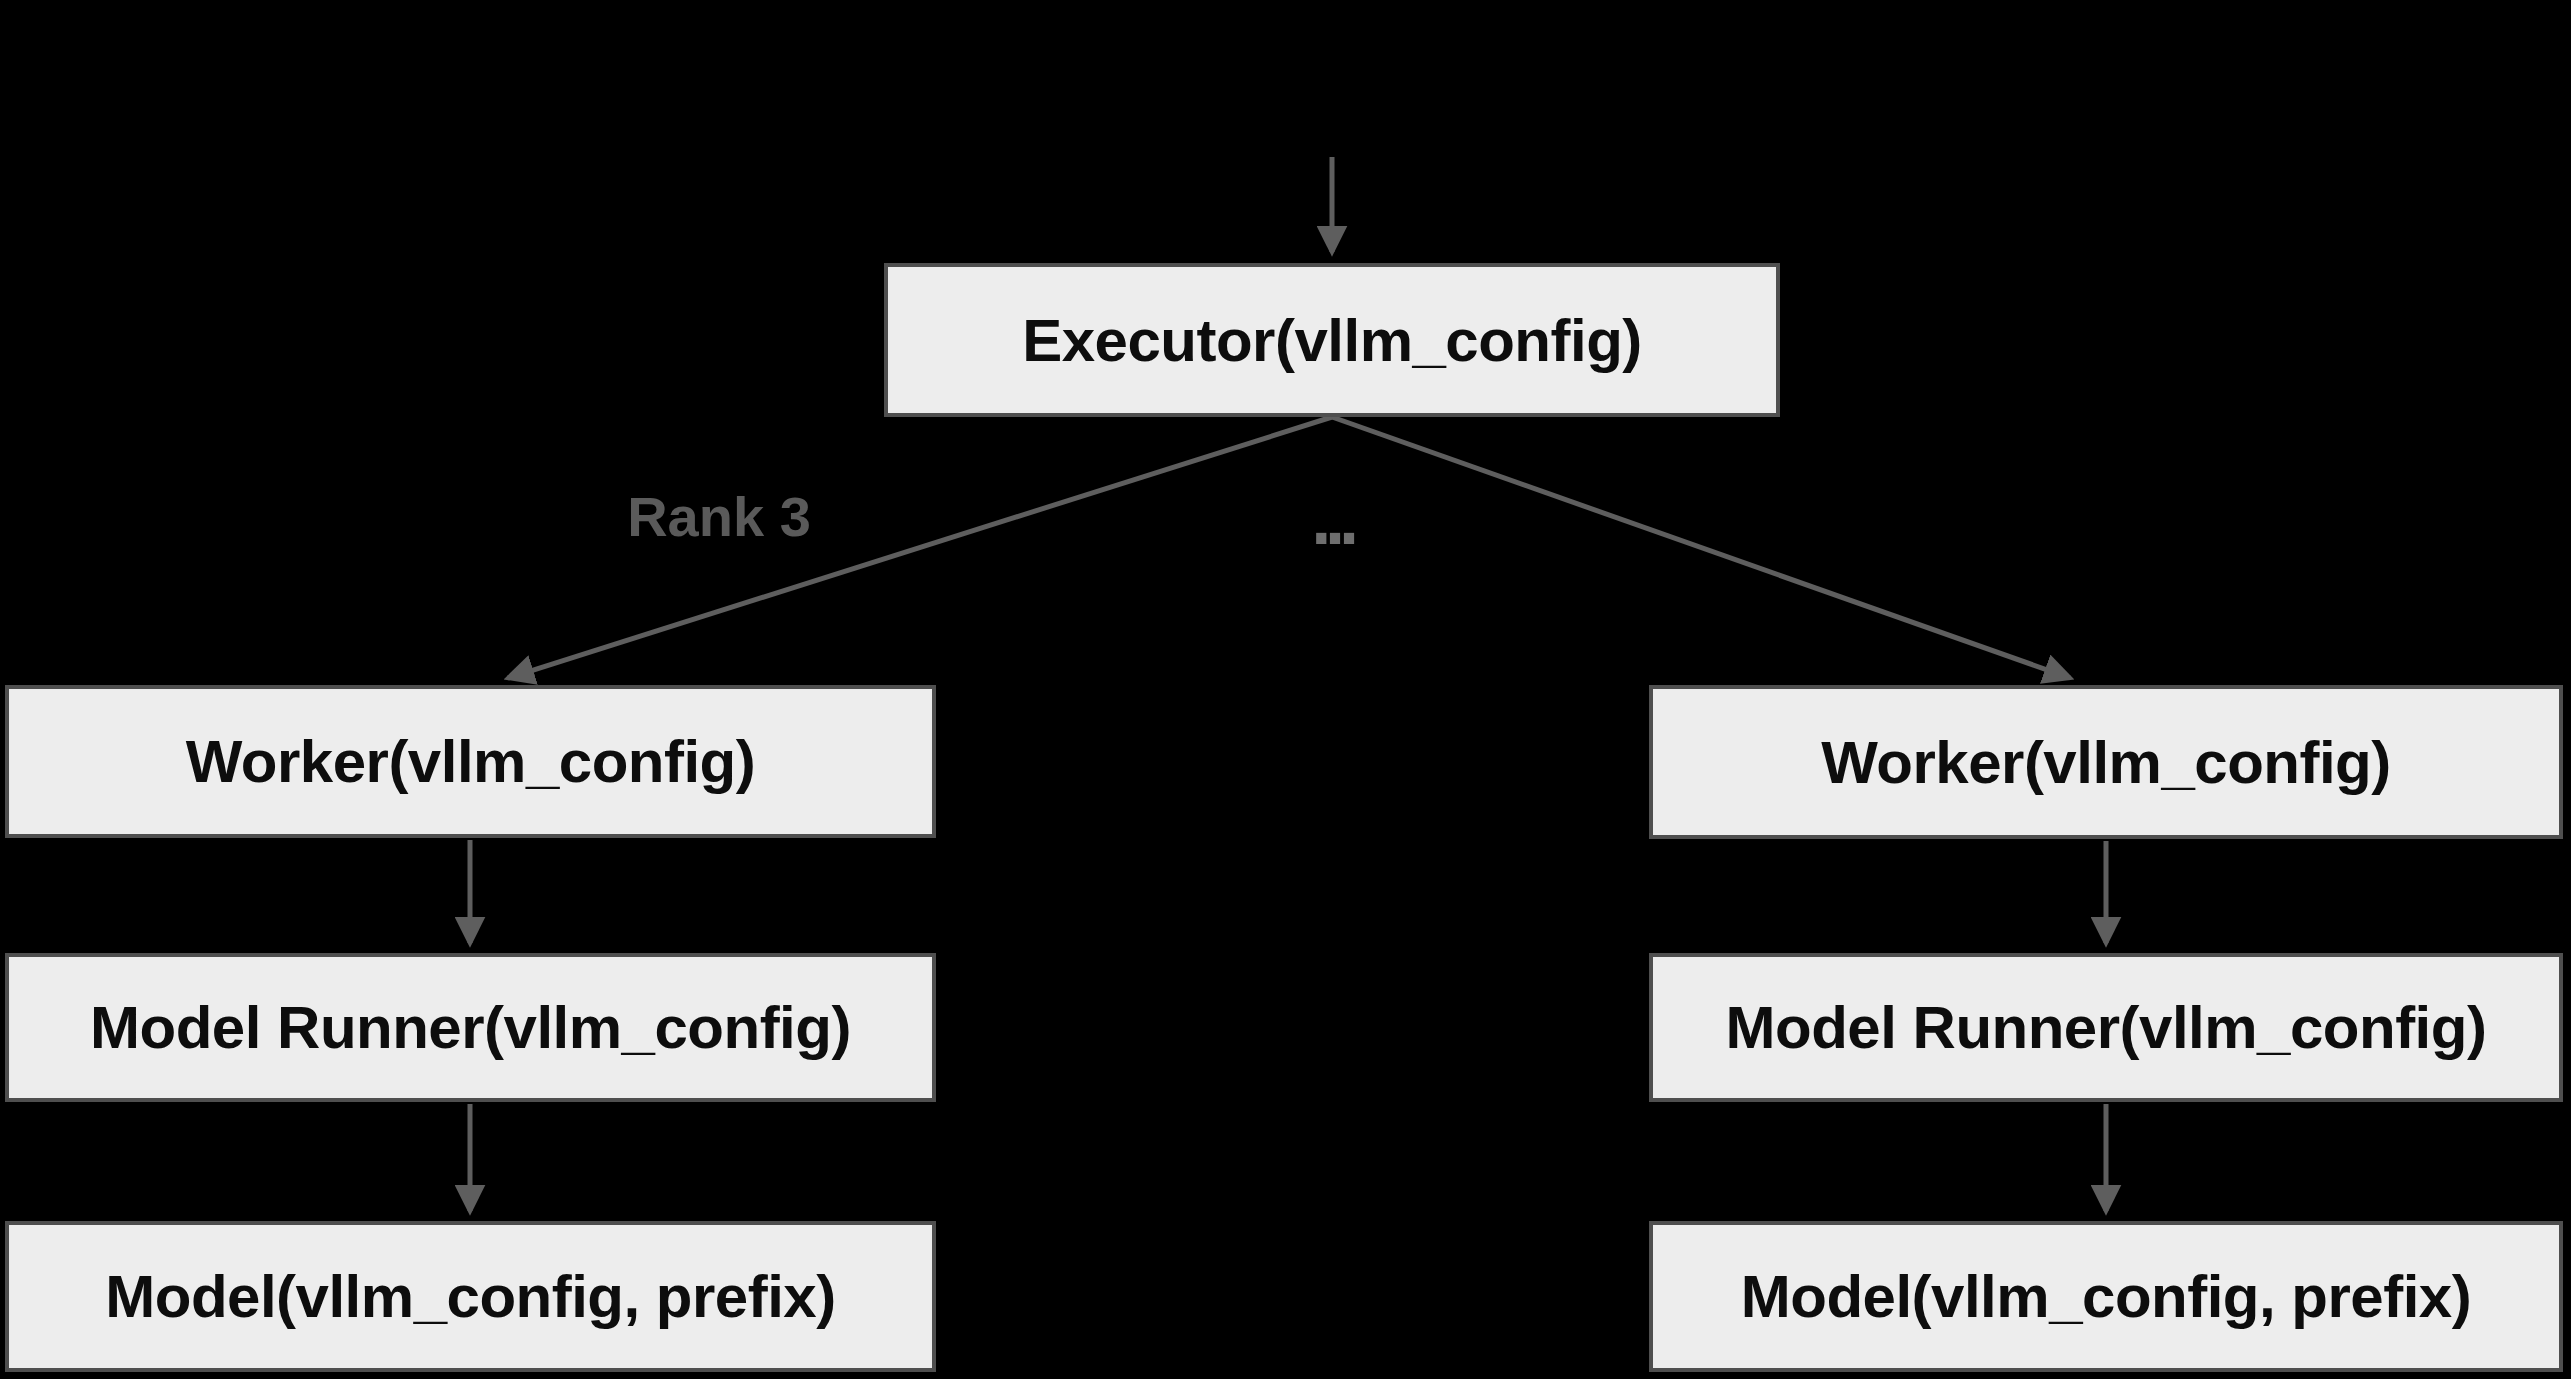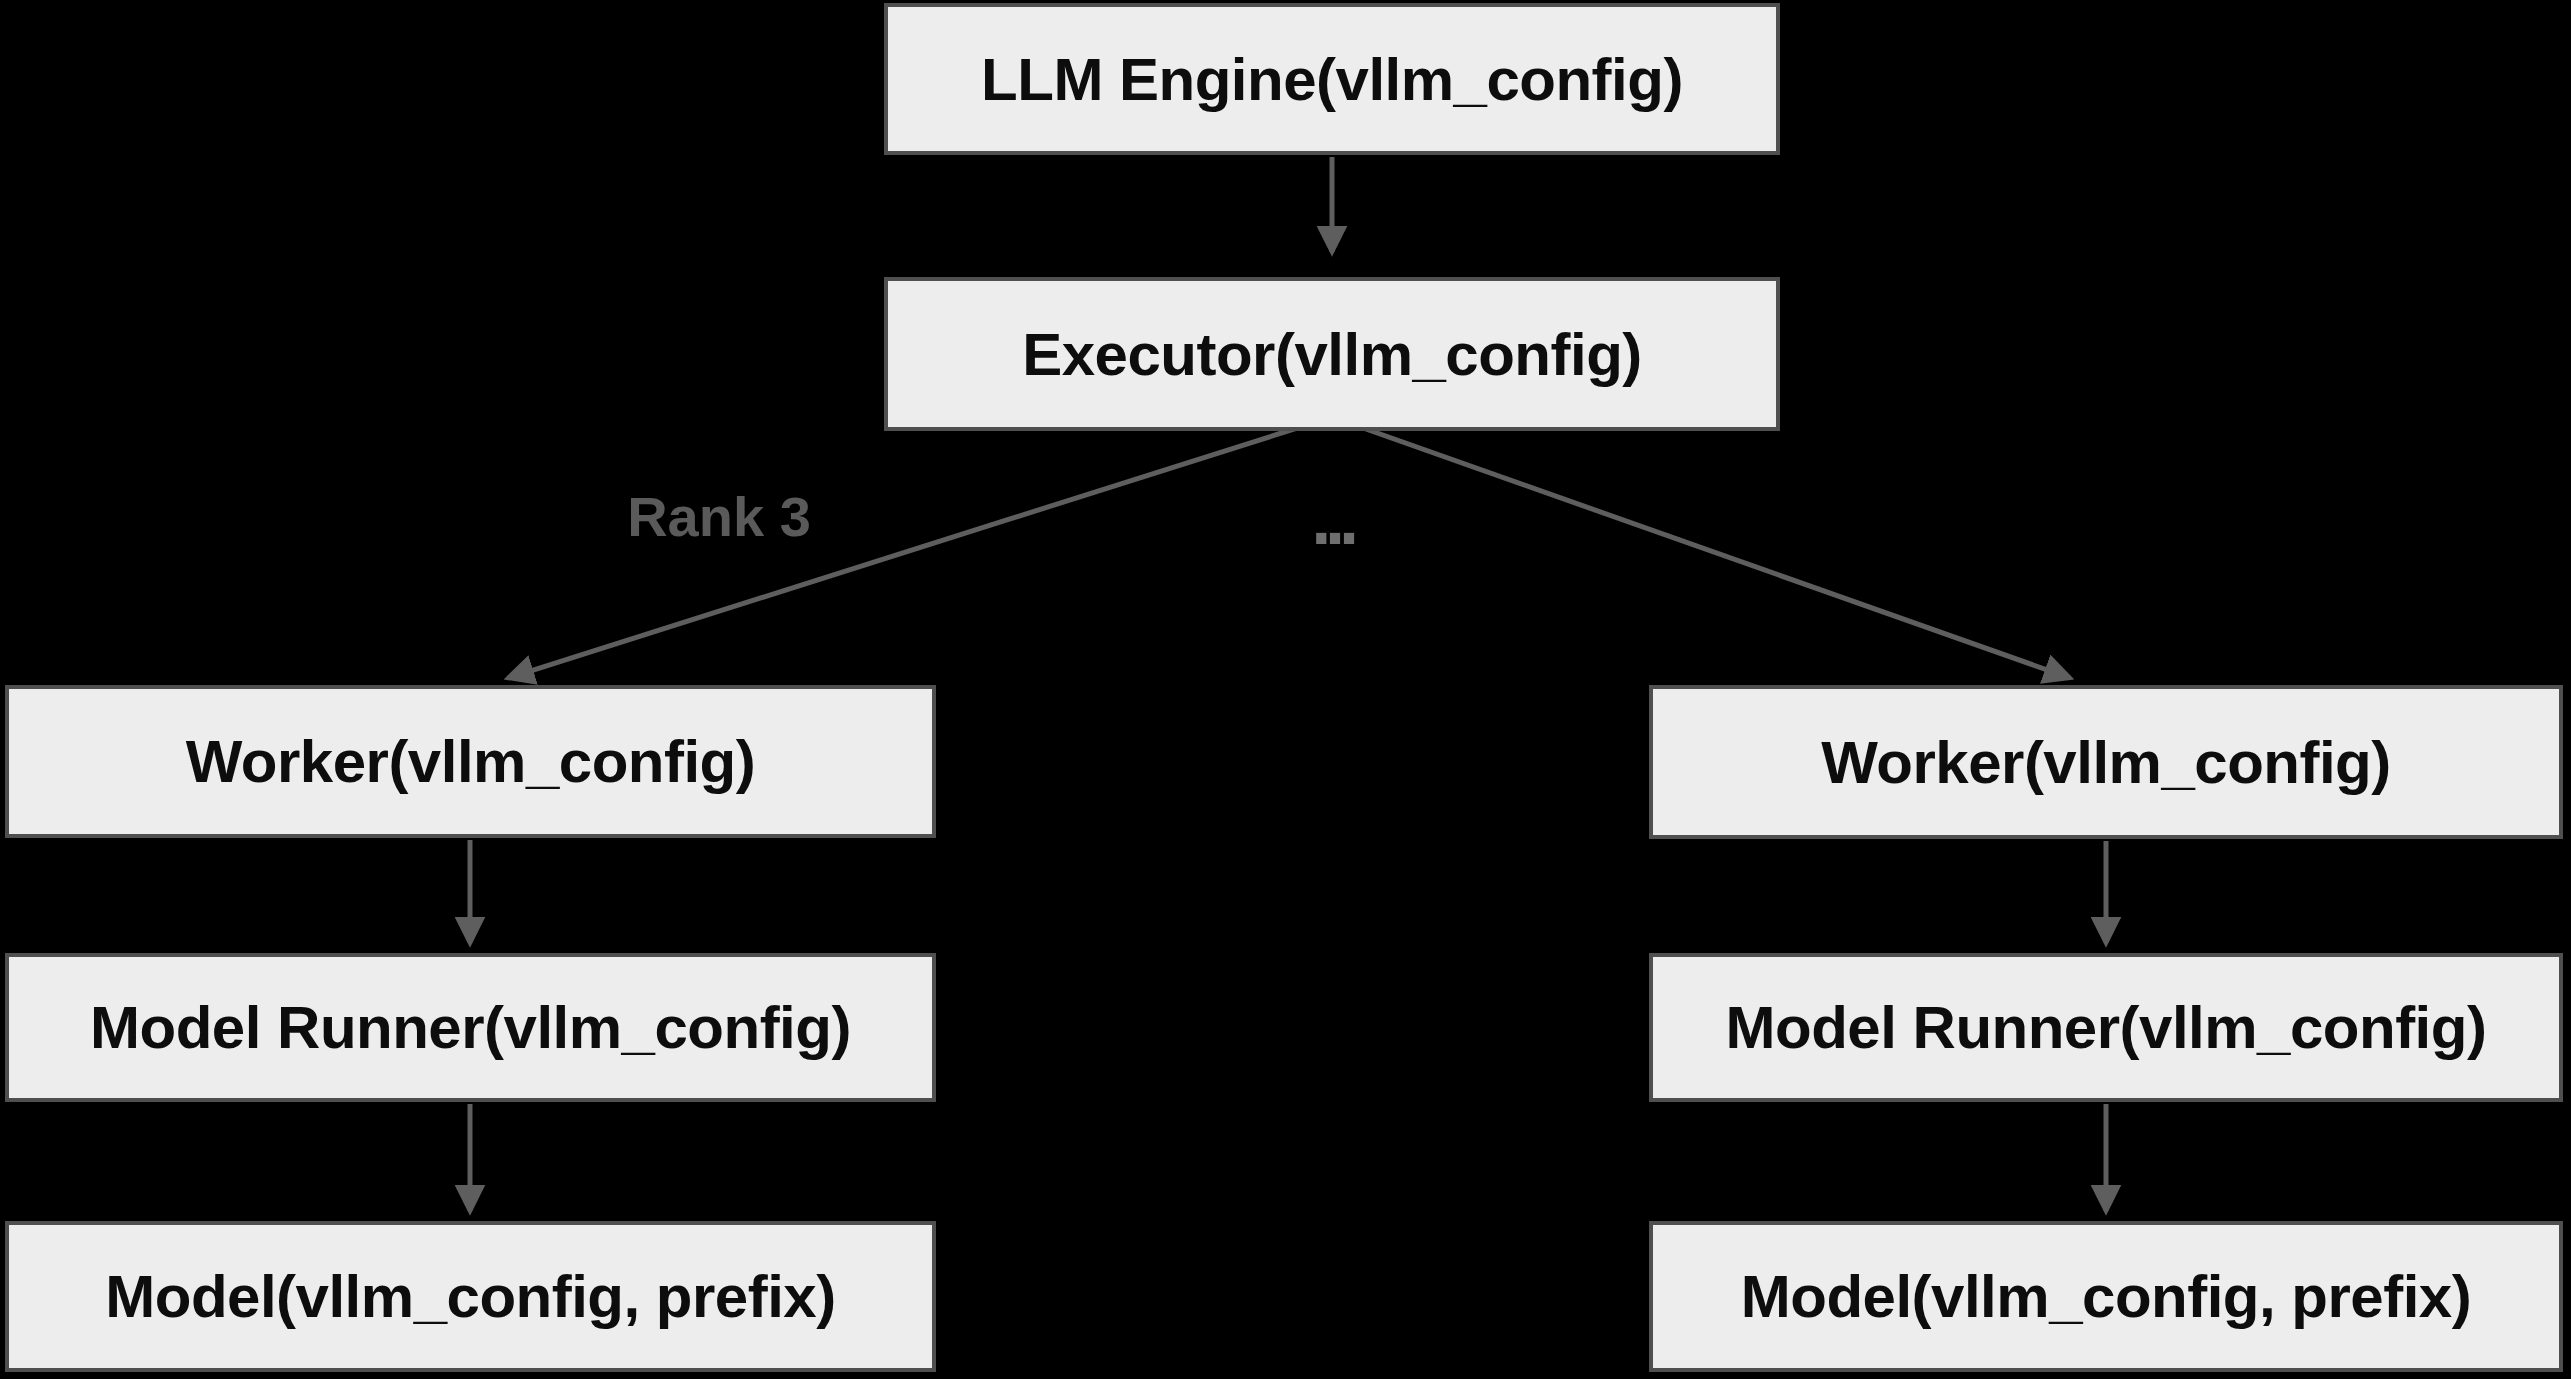--- a/index.html
+++ b/index.html
@@ -70,25 +70,22 @@
     </defs>
     <line x1="1332" y1="157" x2="1332" y2="252" stroke-width="5" marker-end="url(#arrowhead)" stroke="#5E5E5E"></line>
     <line x1="1332" y1="417" x2="508" y2="678" stroke-width="5" marker-end="url(#arrowhead)" stroke="#5E5E5E"></line>
     <line x1="1332" y1="417" x2="2070" y2="678" stroke-width="5" marker-end="url(#arrowhead)" stroke="#5E5E5E"></line>
     <line x1="470" y1="840" x2="470" y2="943" stroke-width="5" marker-end="url(#arrowhead)" stroke="#5E5E5E"></line>
     <line x1="470" y1="1104" x2="470" y2="1211" stroke-width="5" marker-end="url(#arrowhead)" stroke="#5E5E5E"></line>
     <line x1="2106" y1="841" x2="2106" y2="943" stroke-width="5" marker-end="url(#arrowhead)" stroke="#5E5E5E"></line>
     <line x1="2106" y1="1104" x2="2106" y2="1211" stroke-width="5" marker-end="url(#arrowhead)" stroke="#5E5E5E"></line>
   </svg>
 
-  <div class="node" style="left:884px;top:3px;width:896px;height:152px">
-    <span class="label">LLM Engine(vllm_config)</span>
-  </div>
 
-  <div class="node" style="left:884px;top:277px;width:896px;height:154px">
+  <div class="node" style="left:884px;top:263px;width:896px;height:154px">
     <span class="label">Executor(vllm_config)</span>
   </div>
 
   <div class="edge-label" style="left:719px;top:516px">Rank 3</div>
 
   <div class="edge-label ellipsis" style="left:1331px;top:524px">...</div>
 
 
   <div class="node" style="left:5px;top:685px;width:931px;height:153px">
     <span class="label">Worker(vllm_config)</span>

